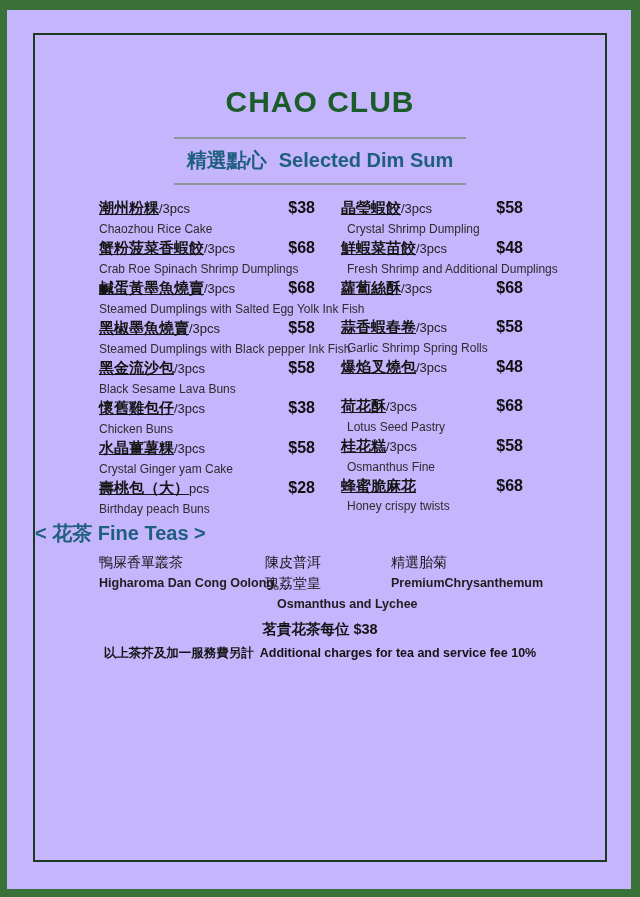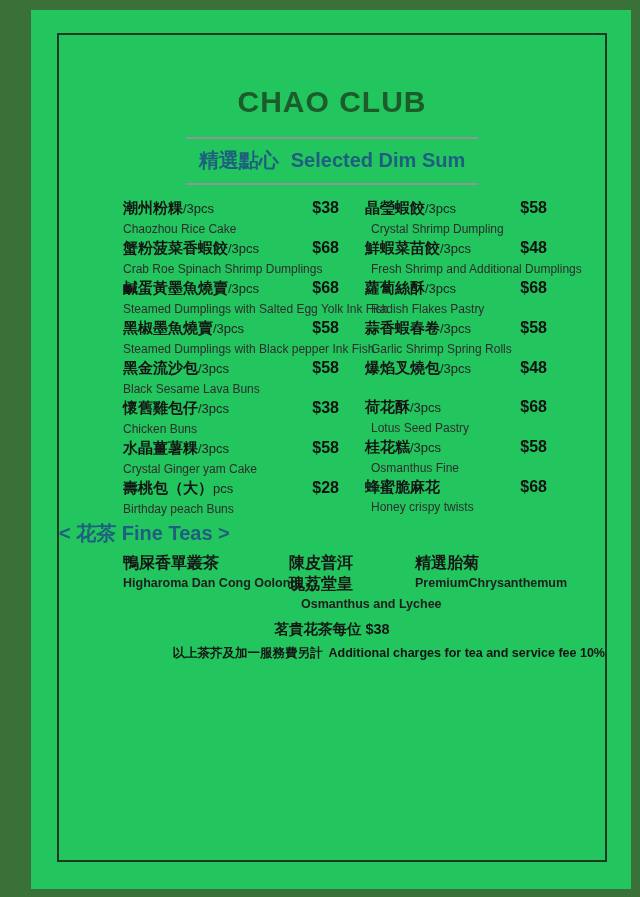--- a/index.html
+++ b/index.html
@@ -6,22 +6,21 @@
   html, body { width: 640px; height: 897px; }
   body {
     position: relative;
     background: #3a7138;
     font-family: "Liberation Sans", "DejaVu Sans", sans-serif;
     overflow: hidden;
   }
   .page {
     position: absolute;
     left: 7px; top: 10px; right: 9px; bottom: 8px;
-    background: #22c55e;
-    margin-left: 24px;
+    background: #c4b5fd;
   }
   .inner-frame {
     position: absolute;
     left: 26px; top: 23px; right: 24px; bottom: 27px;
     border: 2px solid #1c3a22;
     overflow: hidden;
   }
   .title {
     margin-top: 50px;
     text-align: center;
@@ -47,21 +46,21 @@
   .section-heading .h-gap { display: inline-block; width: 12px; }
   .menu-grid {
     display: grid;
     grid-template-columns: 216px 186px;
     column-gap: 22px;
     padding-left: 64px;
     margin-top: 13px;
   }
   .item { margin-bottom: 2px; min-height: 37px; }
   .item-line { display: flex; align-items: baseline; line-height: 20px; }
-  .item-zh { font-size: 15px; font-weight: 700; color: #151515; white-space: nowrap; }
+  .item-zh { font-size: 15px; font-weight: 700; color: #151515; white-space: nowrap; text-decoration: underline; }
   .item-pcs { font-size: 13px; font-weight: 400; color: #222; white-space: nowrap; }
   .item-price { margin-left: auto; font-size: 16px; font-weight: 700; color: #111; }
   .item-en {
     margin-top: 3px;
     font-size: 12px;
     color: #2d2d2d;
     line-height: 14px;
     white-space: nowrap;
   }
   .col-right .item-en { text-indent: 10px; }
@@ -73,33 +72,33 @@
     font-weight: 700;
     line-height: 26px;
   }
   .tea-grid {
     display: grid;
     grid-template-columns: 166px 126px 1fr;
     padding-left: 64px;
     margin-top: 6px;
   }
   .tea-entry { margin: 0; }
-  .tea-zh { font-size: 16px; font-weight: 700; color: #161616; line-height: 21px; white-space: nowrap; }
+  .tea-zh { font-size: 14px; font-weight: 400; color: #161616; line-height: 21px; white-space: nowrap; }
   .tea-en { font-size: 12.5px; font-weight: 700; color: #1e1e1e; line-height: 21px; white-space: nowrap; }
   .tea-col-2 .tea-en { text-indent: 12px; }
   .per-person {
     margin-top: 5px;
     text-align: center;
     font-size: 14.5px;
     font-weight: 700;
     color: #141414;
   }
   .footnote {
     margin-top: 6px;
-    text-align: right;
+    text-align: center;
     font-size: 12.5px;
     font-weight: 700;
     color: #141414;
     white-space: nowrap;
   }
   .footnote .f-gap { display: inline-block; width: 6px; }
 </style>
 </head>
 <body>
 
@@ -208,21 +207,20 @@
     </div>
     <div class="item-en">Fresh Shrimp and Additional Dumplings</div>
   </div>
 
   <div class="item">
     <div class="item-line">
       <span class="item-zh">蘿蔔絲酥</span>
               <span class="item-pcs">/3pcs</span>
       <span class="item-price">$68</span>
     </div>
-    <div class="item-en">Radish Flakes Pastry</div>
   </div>
 
   <div class="item">
     <div class="item-line">
       <span class="item-zh">蒜香蝦春卷</span>
               <span class="item-pcs">/3pcs</span>
       <span class="item-price">$58</span>
     </div>
     <div class="item-en">Garlic Shrimp Spring Rolls</div>
   </div>

